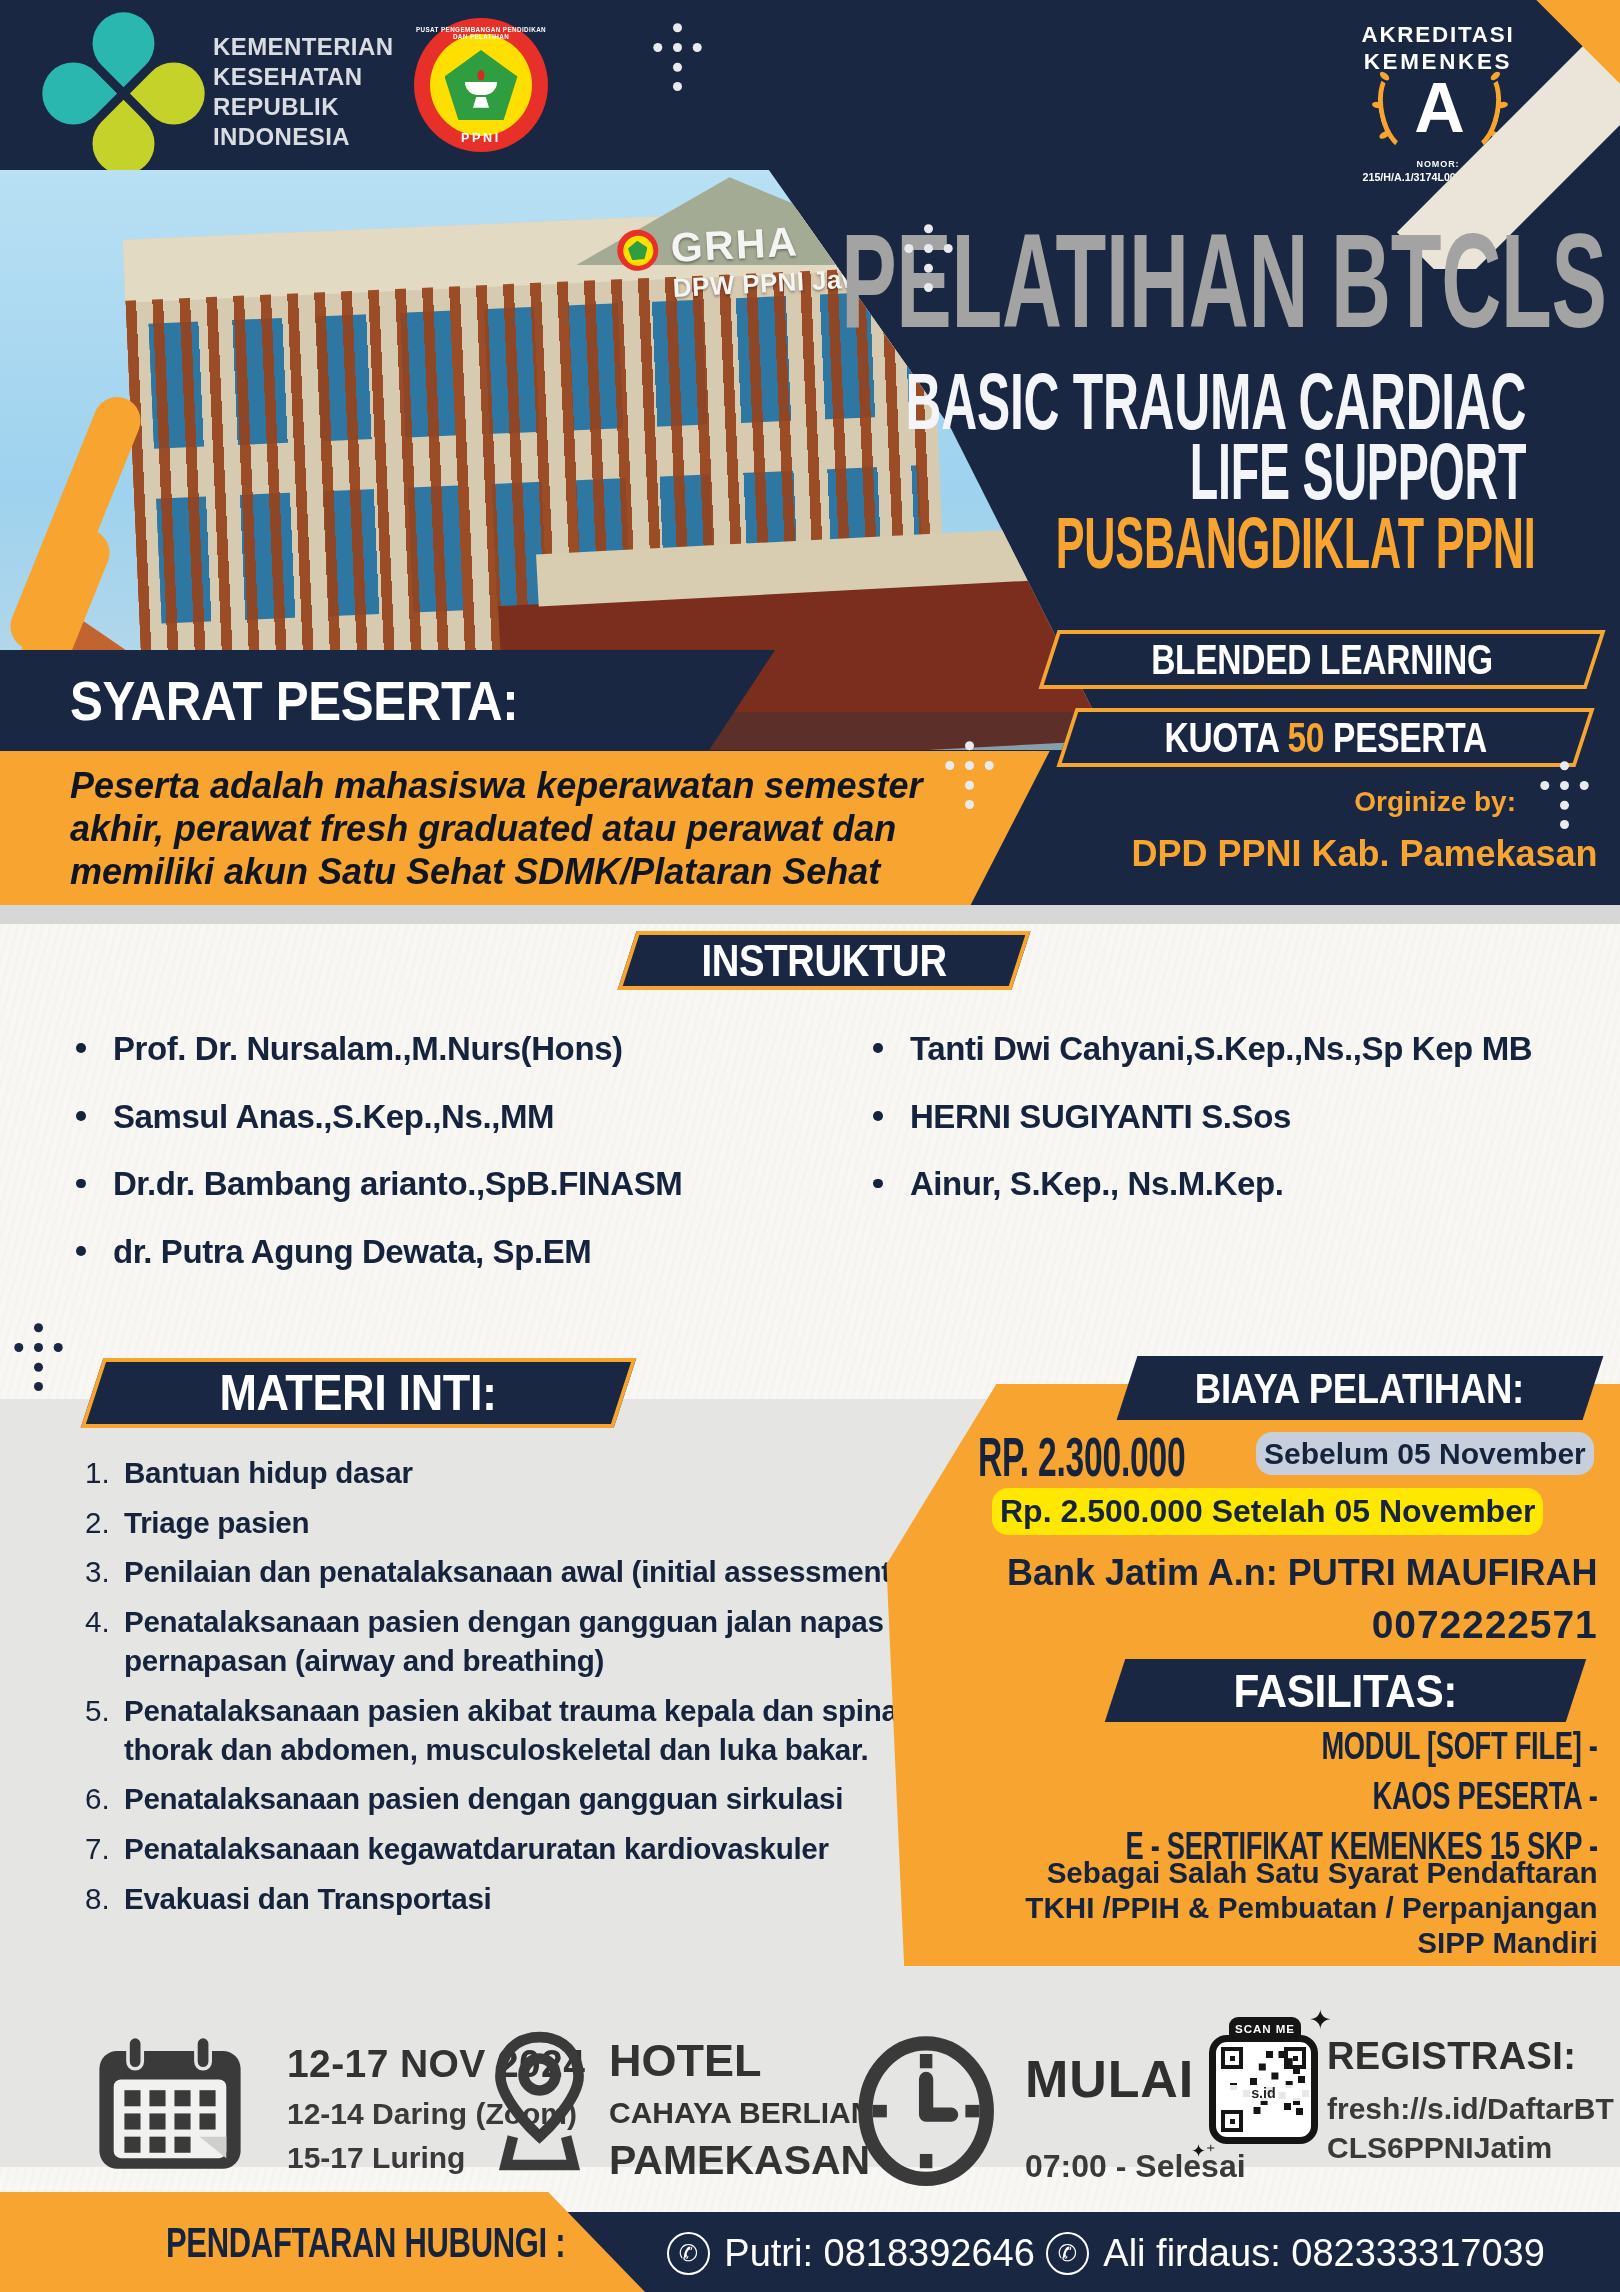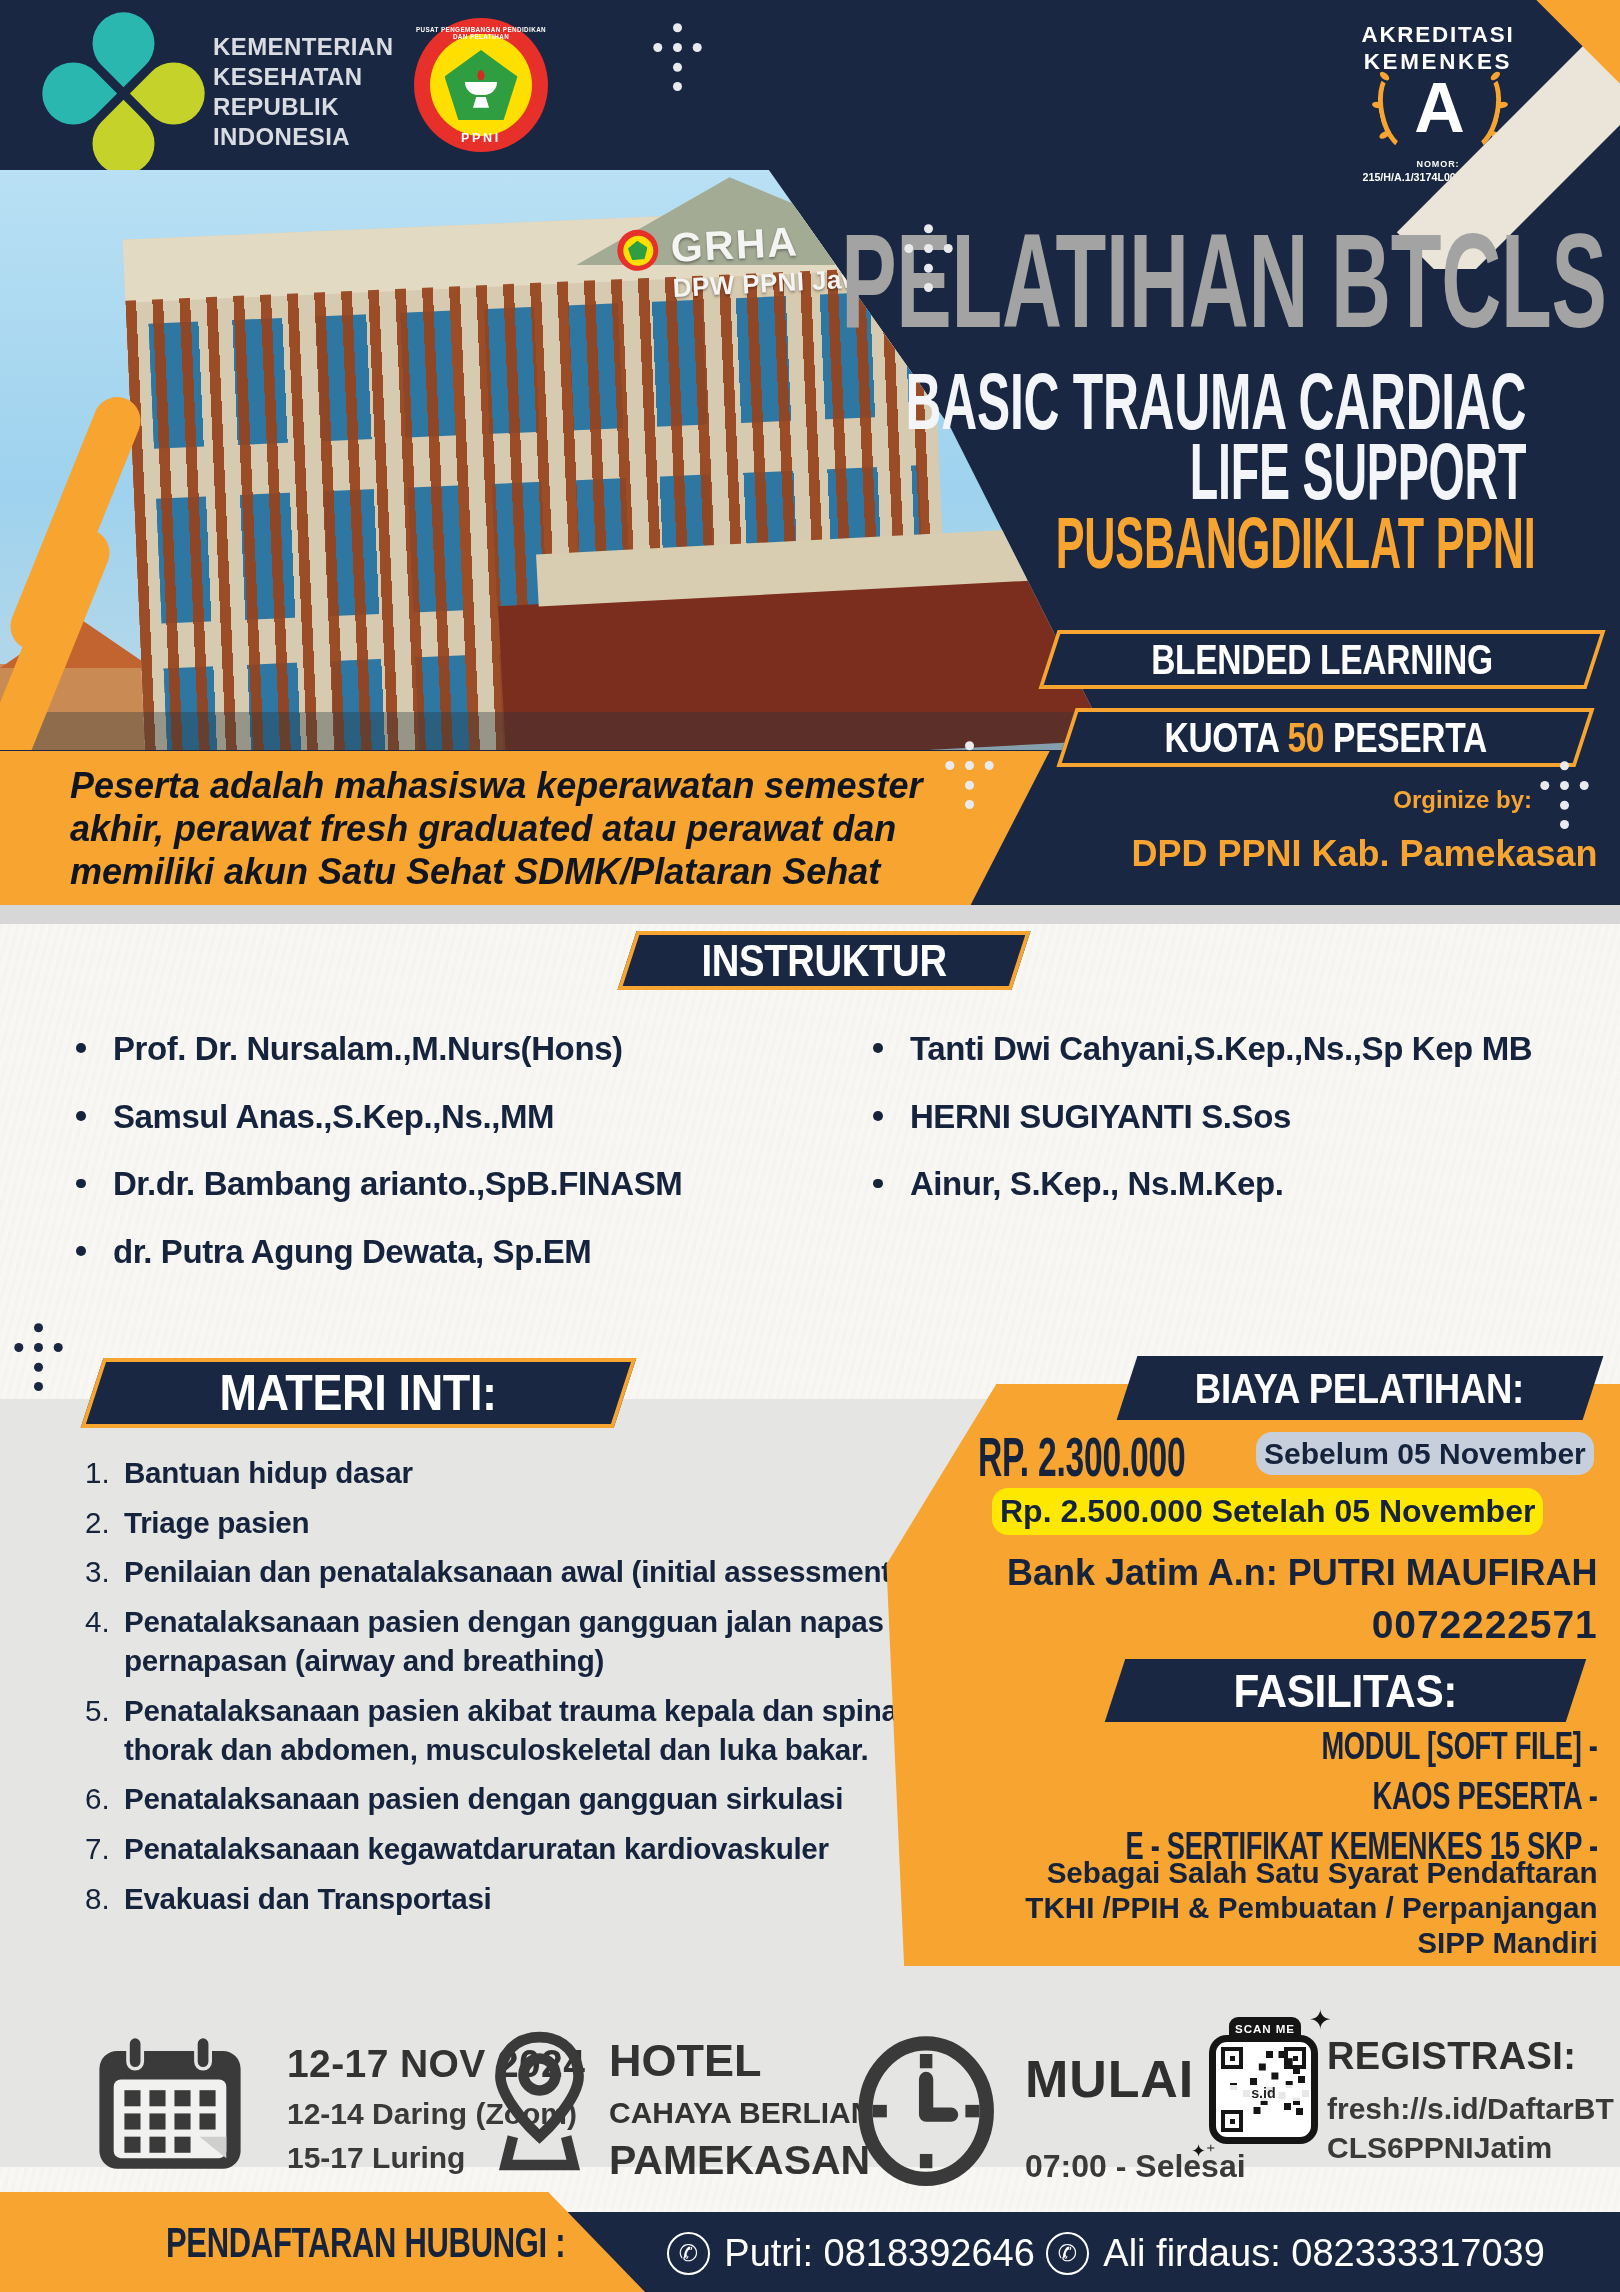--- a/index.html
+++ b/index.html
@@ -70,21 +70,21 @@
   .st2{left:52px;top:219px;width:47px;height:269px;background:#f7a431}
 
   
   .title{position:absolute;right:13.4px;top:204px;color:#a3a3a3;font-size:134px;font-weight:800}
   .sub1{position:absolute;right:94px;top:356px;color:#f3f5f8;font-size:79px;font-weight:800}
   .sub2{position:absolute;right:94px;top:426px;color:#f3f5f8;font-size:79px;font-weight:800}
   .prog{position:absolute;right:85px;top:502px;color:#f7a431;font-size:72px;font-weight:800}
   .badge{position:absolute;height:59px;border:4.5px solid #f7a431;background:#1a2742;transform:skewX(-18deg);display:flex;align-items:center;justify-content:center}
   .badge .bt{transform:skewX(18deg);color:#fff;font-size:43px;font-weight:800}
   .badge .num{color:#f7a431}
-  .org1{position:absolute;right:88px;top:786px;color:#f7a431;font-size:24px;font-weight:bold}
+  .org1{position:absolute;right:104px;top:786px;color:#f7a431;font-size:28px;font-weight:bold}
   .org2{position:absolute;right:22.4px;top:833px;color:#f7a431;font-size:36px;font-weight:bold}
   .wedge{position:absolute;left:891px;top:795px;width:48px;height:206px;background:#f7a431;transform:rotate(20deg);border-radius:5.4px}
 
   
   .sy-band{position:absolute;left:0;top:650px;width:775px;height:100px;background:#1a2742;clip-path:polygon(0 0,100% 0,91.5% 100%,0 100%);display:flex;align-items:center}
   .sy-band span{margin-left:70px;color:#fff;font-size:56px;font-weight:800}
   .sy-box{position:absolute;left:0;top:751px;width:1055px;height:154px;background:#f7a431;clip-path:polygon(0 0,99.5% 0,92% 100%,0 100%)}
   .sy-box p{margin:12.5px 0 0 70px;width:860px;font-size:36px;line-height:1.2;font-weight:bold;font-style:italic;color:#101522}
 
   
@@ -247,20 +247,23 @@
     <span class="bt"><span class="cx" style="--sx:.78;--ox:center">BLENDED LEARNING</span></span>
   </div>
   <div class="badge" style="left:1066px;top:708px;width:519px">
     <span class="bt"><span class="cx" style="--sx:.78;--ox:center"><span>KUOTA </span><span class="num">50</span><span> PESERTA</span></span></span>
   </div>
 
   <div class="org1">Orginize by:</div>
   <div class="org2">DPD PPNI Kab. Pamekasan</div>
   <div class="wedge"></div>
 
+  <div class="sy-band">
+    <span class="cx" style="--sx:.88">SYARAT PESERTA:</span>
+  </div>
   <div class="sy-box">
     <p>Peserta adalah mahasiswa keperawatan semester akhir, perawat fresh graduated atau perawat dan memiliki akun Satu Sehat SDMK/Plataran Sehat</p>
   </div>
 
   <div class="strip1"></div>
   <div class="white-sec"></div>
   <div class="gray-sec"></div>
   <div class="strip2"></div>
 
   <div class="banner ob" style="left:627px;top:931px;width:394px;height:59px">

